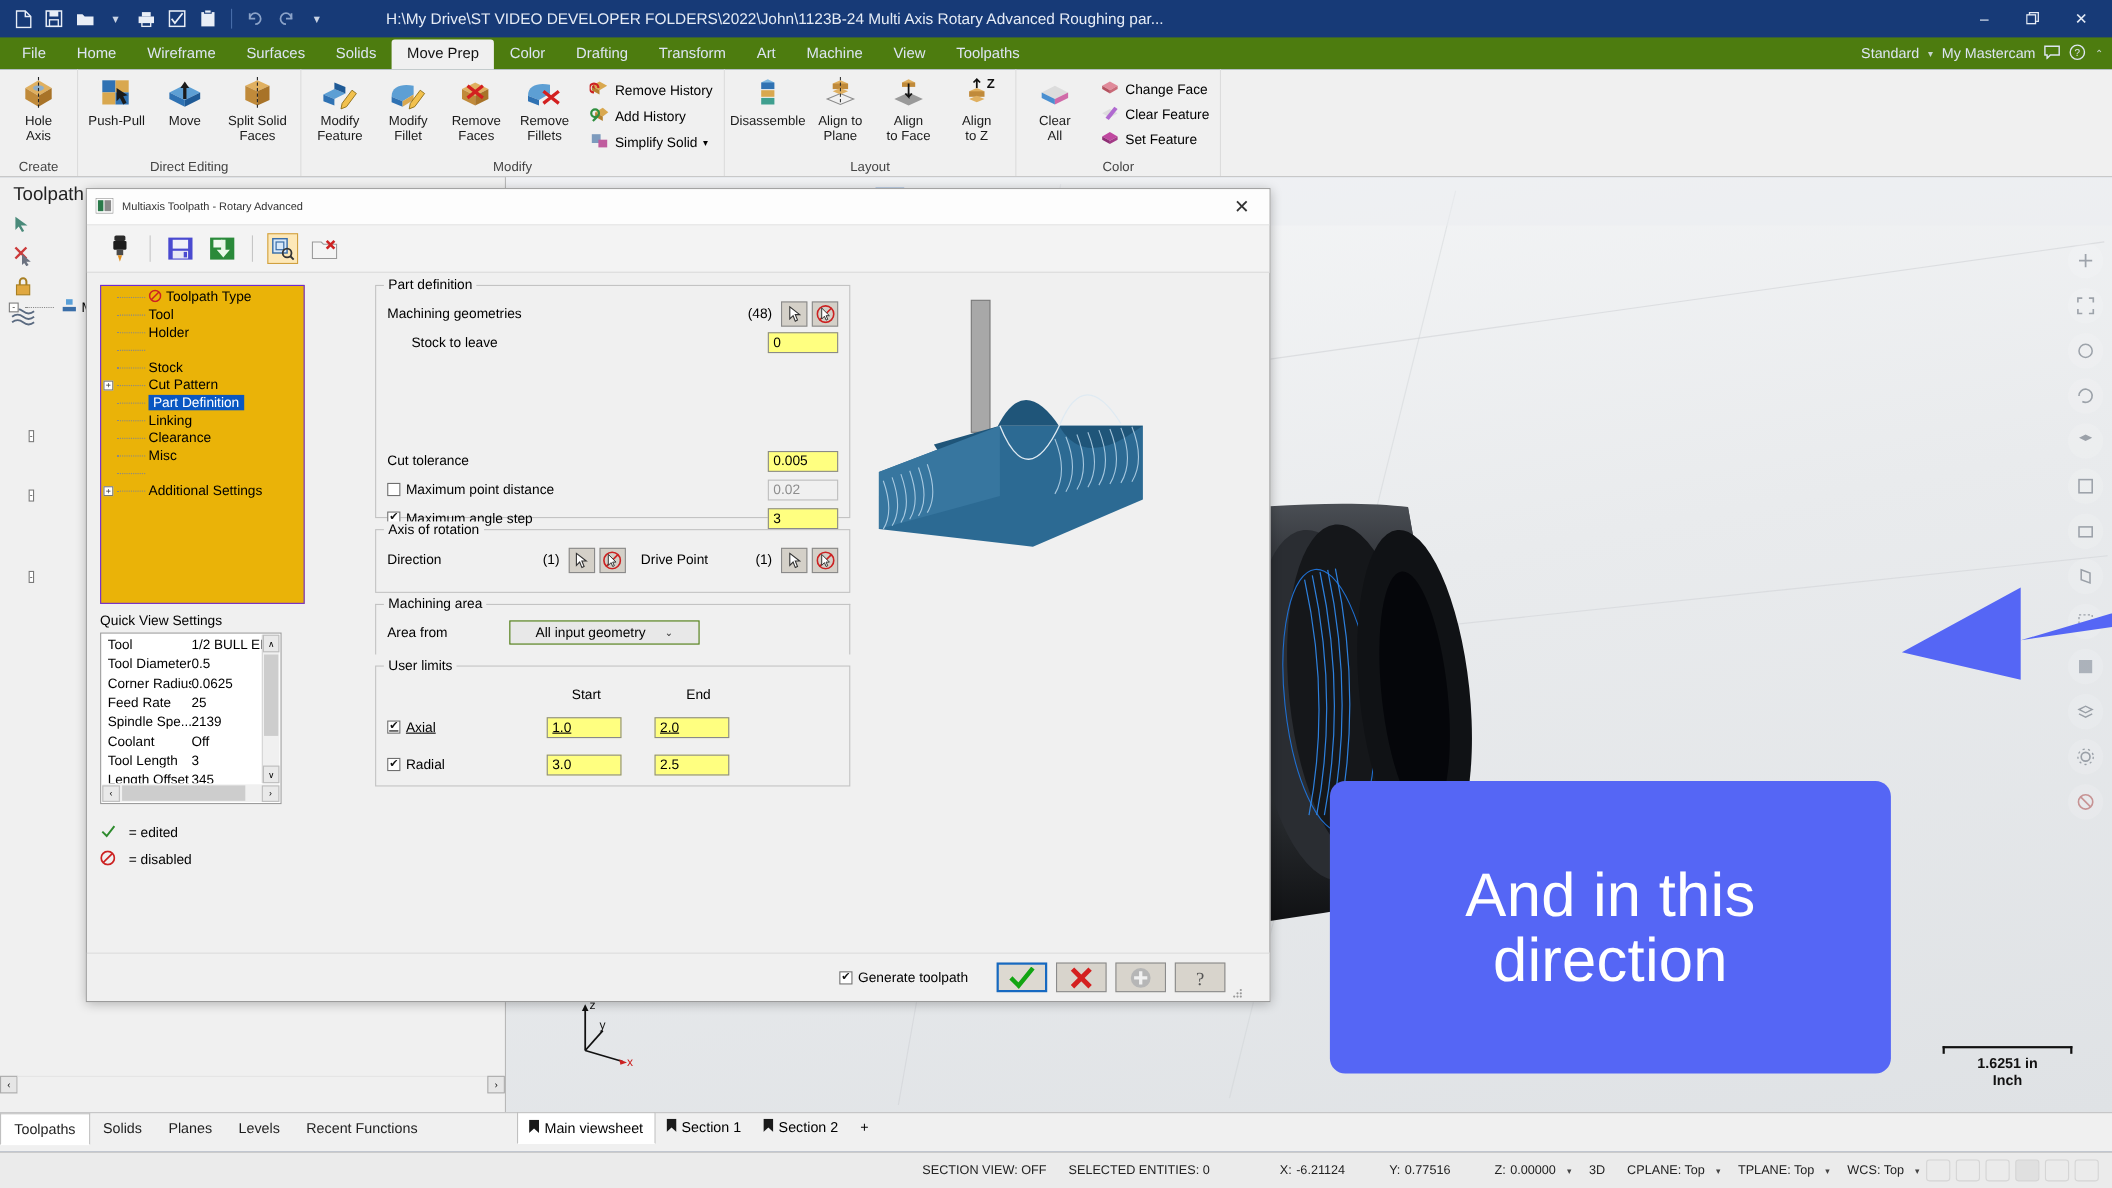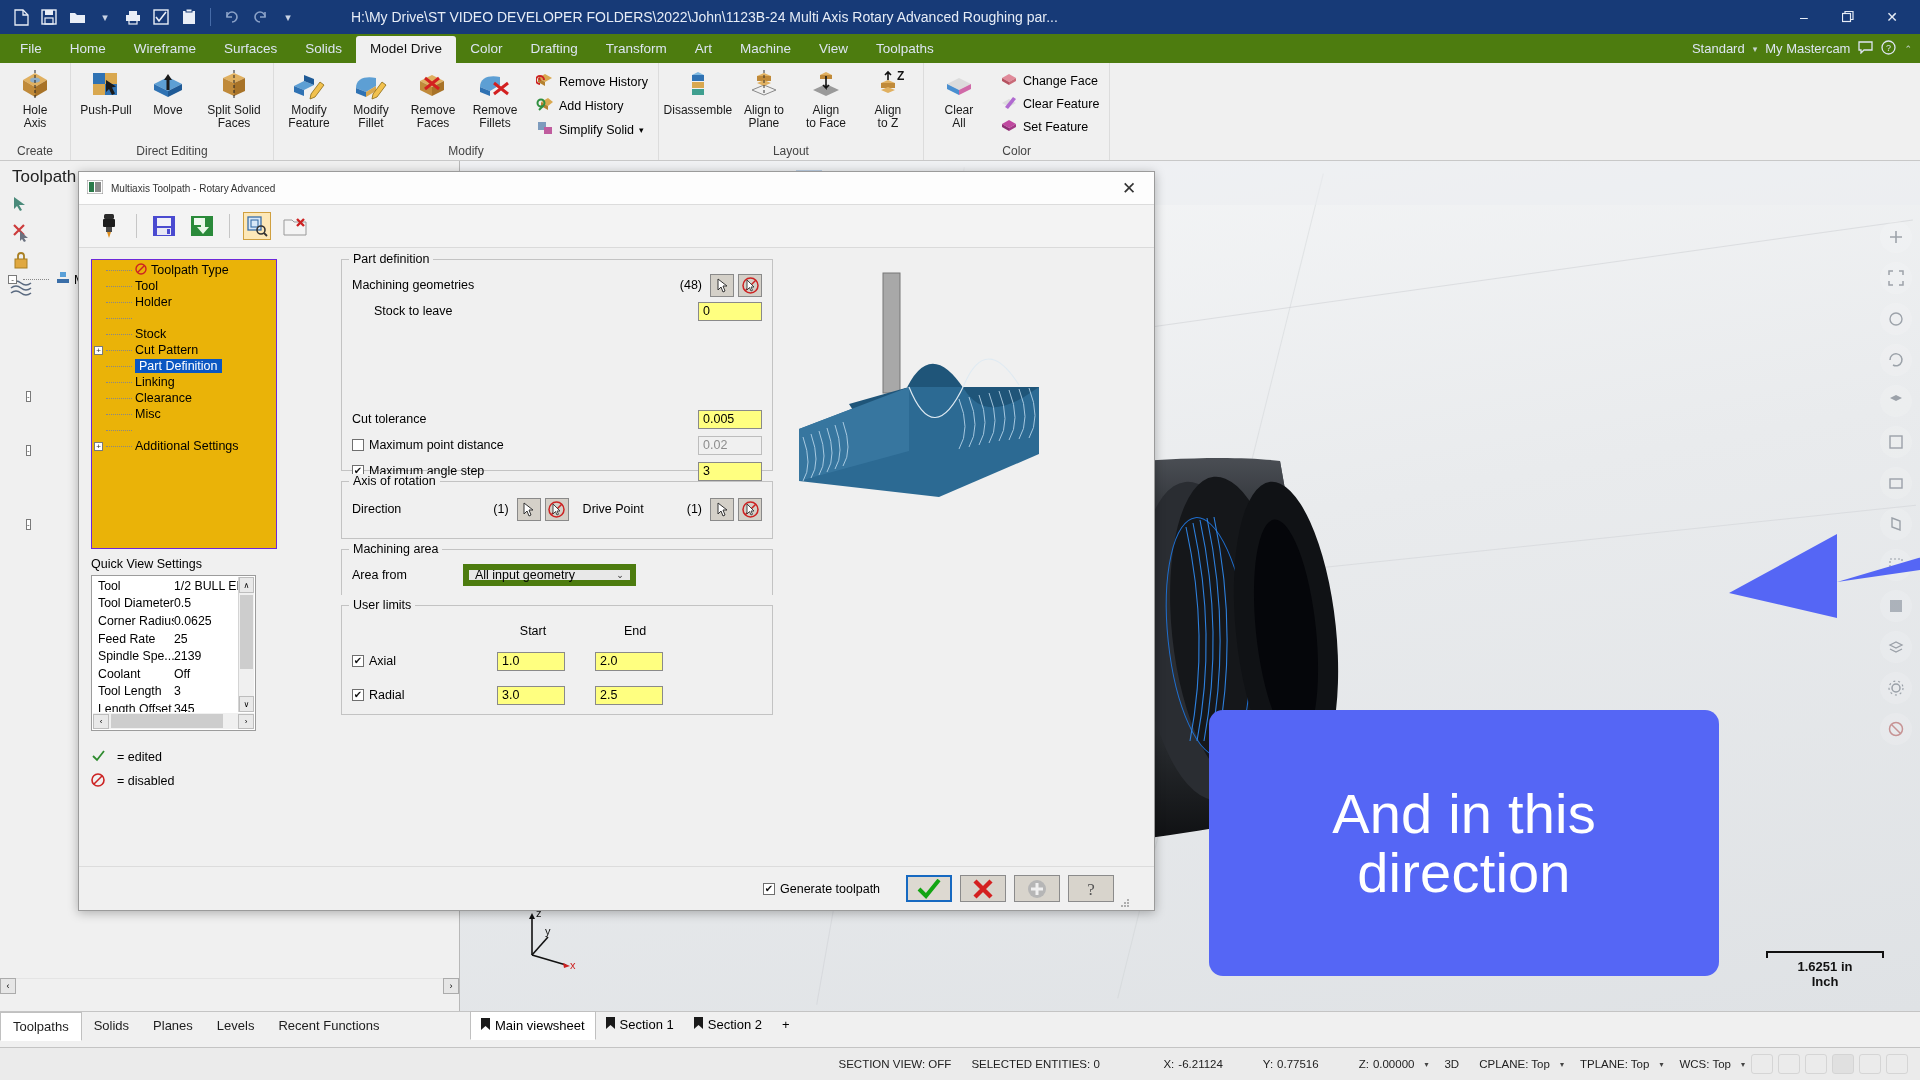--- a/index.html
+++ b/index.html
@@ -170,22 +170,22 @@
      font-size:12.5px; }
   .row { display:flex; align-items:center; height:26px; font-size:12.5px; }
   .fld { height:19px; border:1px solid #8a8a8a; background:#ffff80; font-size:12.5px;
      padding:0 4px; line-height:17px; }
   .fld.disabled { background:#f0f0f0; color:#8d8d8d; border-color:#bdbdbd; }
   .cbx { width:12px; height:12px; border:1px solid #6f6f6f; background:#fff; display:inline-flex;
      align-items:center; justify-content:center; margin-right:5px; flex:0 0 auto; }
   .cbx.on::after { content:"✔"; font-size:10px; line-height:10px; color:#111; }
   .pickbtn { width:24px; height:23px; background:#d4d0c8; border:1px solid #8a8a8a;
      display:flex; align-items:center; justify-content:center; }
-  .selectbox { height:22px; border:6px solid #4d7c0f; background:#e8e8e8; font-size:12.5px;
-     display:flex; align-items:center; padding:0 6px; }
+  .selectbox { height:22px; border:1px solid #4d7c0f; background:#e8e8e8; font-size:12.5px;
+     display:flex; align-items:center; padding:0 23px; }
   .selectbox .cv { margin-left:auto; font-size:9px; color:#333; }
 
   .preview { position:absolute; left:710px; top:20px; width:340px; height:260px; }
 
   .dlg-footer { position:absolute; left:0; right:0; bottom:0; height:44px; background:#f0f0f0;
      border-top:1px solid #dcdcdc; display:flex; align-items:center; }
   .fbtn { width:46px; height:27px; background:#d8d4cc; border:1px solid #8b8b8b;
      display:flex; align-items:center; justify-content:center; margin-left:8px; font-size:16px; }
   .fbtn.primary { border:2px solid #1669c1; background:#ddd9d1; }
   .fbtn.dis { color:#9a9a9a; }
@@ -279,21 +279,21 @@
       <div>✕</div>
     </div>
   </div>
 
   <div class="ribbon-tabs">
     <div class="rtab">File</div>
     <div class="rtab">Home</div>
     <div class="rtab">Wireframe</div>
     <div class="rtab">Surfaces</div>
     <div class="rtab">Solids</div>
-    <div class="rtab active">Model Drive</div>
+    <div class="rtab active">Move Prep</div>
     <div class="rtab">Color</div>
     <div class="rtab">Drafting</div>
     <div class="rtab">Transform</div>
     <div class="rtab">Art</div>
     <div class="rtab">Machine</div>
     <div class="rtab">View</div>
     <div class="rtab">Toolpaths</div>
   </div>
   <div class="ribbon-right">
     <span>Standard</span>
@@ -1085,21 +1085,21 @@
         </div>
 
         <div class="grp" style="height:110px;padding:12px 10px 6px 10px;">
           <div class="gt">User limits</div>
           <div class="row">
             <span style="width:145px;"></span>
             <span style="width:72px;text-align:center;">Start</span>
             <span style="width:30px;"></span>
             <span style="width:72px;text-align:center;">End</span>
           </div>
-          <div class="row" style="height:34px;">
+          <div class="row" style="height:34px;text-decoration:underline;">
             <span style="width:145px;display:flex;align-items:center;">
               <span class="cbx on"></span>
               <span>Axial</span>
             </span>
             <input class="fld" style="width: 68px;" value="1.0">
             <span style="width:30px;"></span>
             <input class="fld" style="width: 68px;" value="2.0">
           </div>
           <div class="row" style="height:34px;">
             <span style="width:145px;display:flex;align-items:center;">

